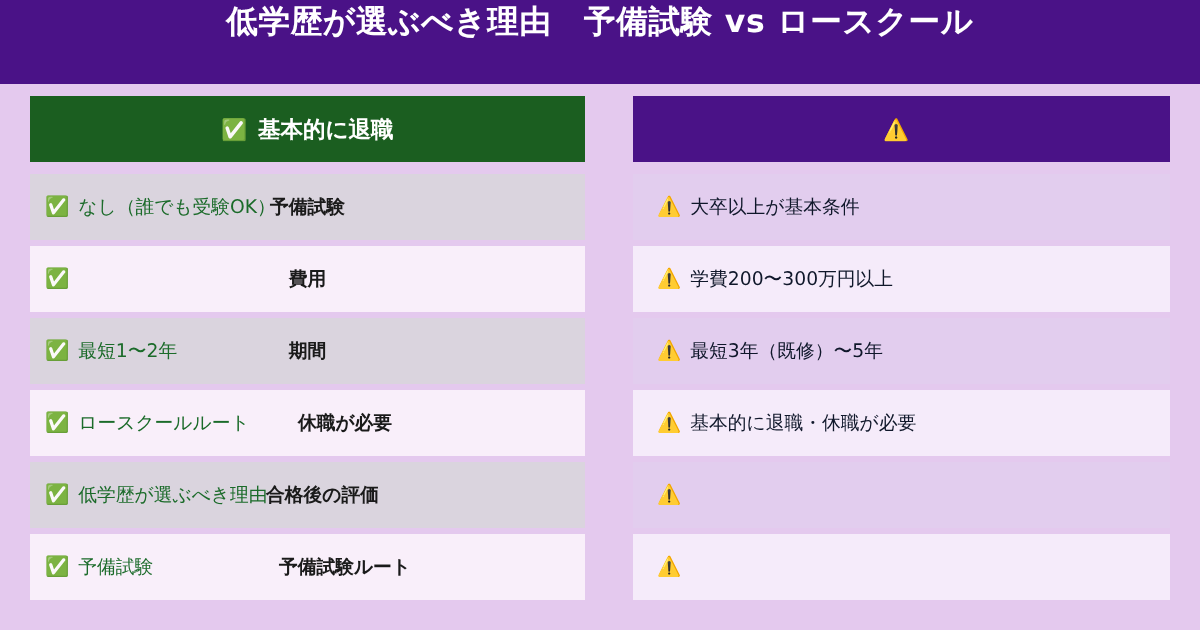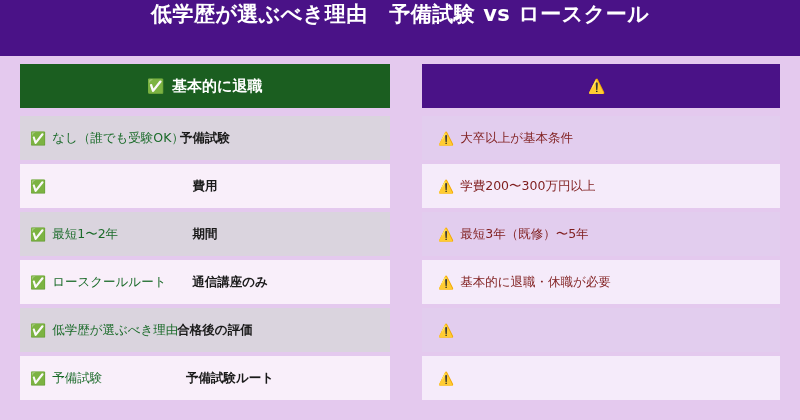--- a/index.html
+++ b/index.html
@@ -105,21 +105,21 @@
     margin-right: 6px;
     line-height: 1;
     flex: 0 0 auto;
   }
   .txt-left {
     color: #1b6b2a;
     font-size: 12.5px;
     white-space: nowrap;
   }
   .txt-right {
-    color: #7f1d1d;
+    color: #0f172a;
     font-size: 12.5px;
     white-space: nowrap;
   }
 
   
   .cat-label {
     position: absolute;
     top: 0;
     height: 44px;
     display: flex;
@@ -197,21 +197,21 @@
     <div class="row even" style="top:196px">
       <div class="cell cell-left col-left">
         <span class="icon">✅</span>
         <span class="txt-left">ロースクールルート</span>
       </div>
       <div class="cell cell-mid col-mid"></div>
       <div class="cell cell-right col-right">
         <span class="icon">⚠️</span>
         <span class="txt-right">基本的に退職・休職が必要</span>
       </div>
-      <div class="cat-label" style="left:120px;width:180px">通信講座のみ</div>
+      <div class="cat-label" style="left:120px;width:180px">休職が必要</div>
     </div>
 
     <div class="row odd" style="top:244px">
       <div class="cell cell-left col-left">
         <span class="icon">✅</span>
         <span class="txt-left">低学歴が選ぶべき理由</span>
       </div>
       <div class="cell cell-mid col-mid"></div>
       <div class="cell cell-right col-right">
         <span class="icon">⚠️</span>

